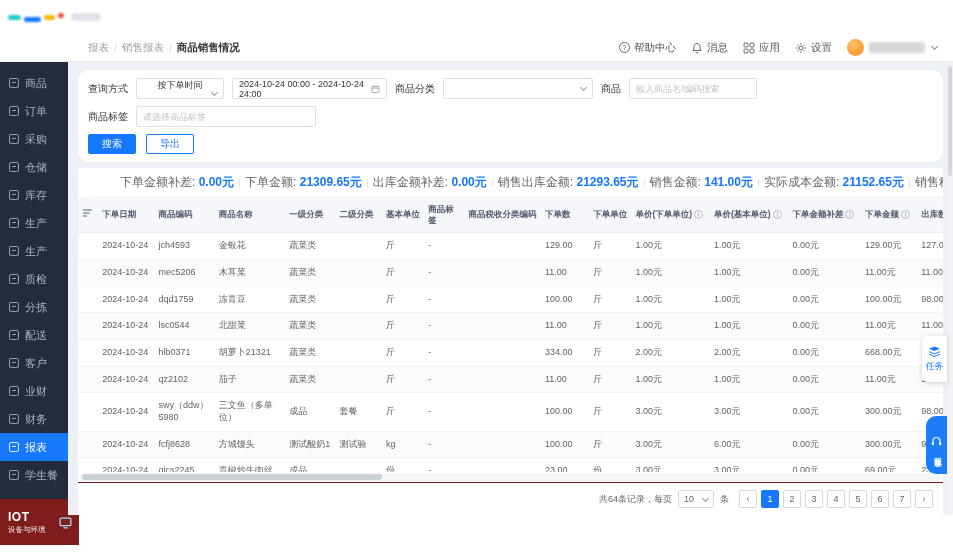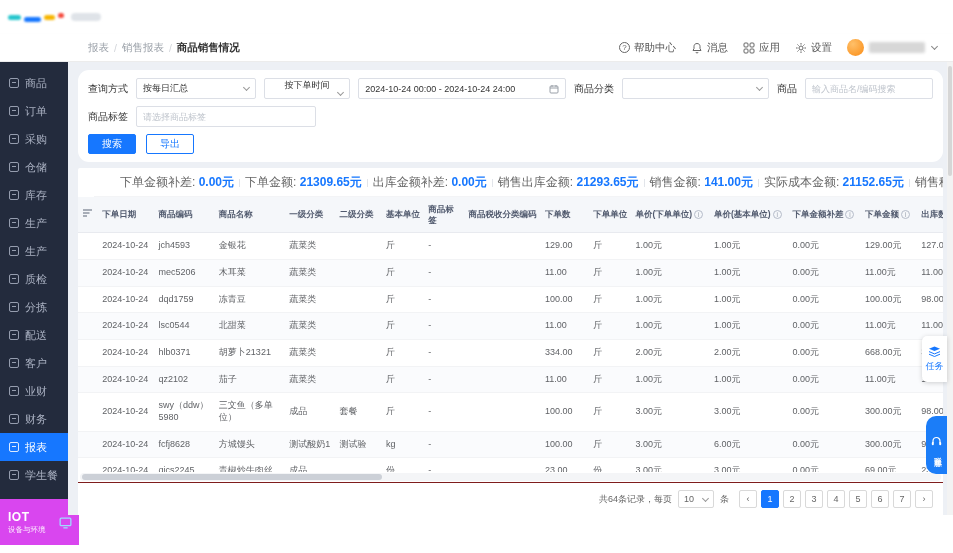--- a/index.html
+++ b/index.html
@@ -30,35 +30,35 @@
   .chev-dn { width: 5px; height: 5px; border-right: 1px solid #888; border-bottom: 1px solid #888; transform: rotate(45deg); display: inline-block; margin-left: 2px; margin-top: -3px; }
 
   
   .sidebar { position: absolute; top: 62px; left: 0; width: 68px; height: 453px; background: #232b3d; padding-top: 7px; }
   .side-item { height: 28px; display: flex; align-items: center; gap: 6px; padding: 0 9px; color: #aab1c2; font-size: 11px; cursor: pointer; white-space: nowrap; }
   .side-item.active { background: #1677ff; color: #fff; }
   .side-ico { width: 10px; height: 10px; border: 1px solid currentColor; border-radius: 2px; position: relative; flex: none; opacity: .85; }
   .side-ico::after { content: ""; position: absolute; left: 2px; right: 2px; top: 3px; border-top: 1px solid currentColor; }
 
   
-  .iot { position: absolute; left: 0; top: 499px; width: 79px; height: 46px; background: #d946ef; color: #fff; display: flex; align-items: center; justify-content: space-between; padding: 0 6px 0 8px; cursor: pointer; }
+  .iot { position: absolute; left: 0; top: 499px; width: 79px; height: 46px; background: #7f1d1d; color: #fff; display: flex; align-items: center; justify-content: space-between; padding: 0 6px 0 8px; cursor: pointer; }
   .iot-title { font-size: 12px; font-weight: bold; letter-spacing: .5px; }
   .iot-sub { font-size: 7.5px; opacity: .9; margin-top: 1px; }
 
   
   .main { position: absolute; left: 68px; top: 62px; width: 885px; height: 453px; background: #edf0f5; padding: 8px 10px 0 10px; display: flex; flex-direction: column; }
 
   .filter-panel { background: #fff; border-radius: 11px; padding: 8px 10px 8px 10px; flex: none; }
   .f-row { display: flex; align-items: center; gap: 8px; font-size: 10px; color: #333; margin-bottom: 7px; }
   .f-row:last-child { margin-bottom: 0; }
   .f-label { flex: none; }
   .select, .inputbox { height: 21px; border: 1px solid #dcdfe6; border-radius: 2px; background: #fff; display: inline-flex; align-items: center; padding: 0 6px; font-size: 9px; color: #333; cursor: pointer; }
   input.inputbox { cursor: text; font-family: "Liberation Sans", sans-serif; }
   input.inputbox::placeholder { color: #bfc4cc; }
-  .w120 { width: 122px; } .w90 { width: 88px; flex-direction: column; } .w175 { width: 212px; } .w150 { width: 150px; } .w125 { width: 128px; } .w180 { width: 180px; }
+  .w120 { width: 122px; } .w90 { width: 88px; flex-direction: column; } .w175 { width: 155px; } .w150 { width: 150px; } .w125 { width: 128px; } .w180 { width: 180px; }
   .chev { width: 5px; height: 5px; border-right: 1px solid #999; border-bottom: 1px solid #999; transform: rotate(45deg); margin-left: auto; flex: none; margin-top: -2px; }
   .btn { height: 20px; padding: 0 13px; font-size: 10px; border-radius: 2px; cursor: pointer; font-family: "Liberation Sans", sans-serif; }
   .btn-primary { background: #1677ff; border: 1px solid #1677ff; color: #fff; }
   .btn-outline { background: #fff; border: 1px solid #1677ff; color: #1677ff; margin-left: 2px; }
 
   
   .table-panel { background: #fff; border-radius: 2px; margin-top: 6px; flex: 1; min-height: 0; display: flex; flex-direction: column; }
   .summary { padding: 6px 26px 5px; font-size: 12px; color: #666; white-space: nowrap; overflow: hidden; border-bottom: 1px solid #f3f4f6; margin-left: 16px; }
   .sum-label { color: #666; }
   .sum-value { color: #1677ff; font-weight: bold; }
@@ -222,24 +222,20 @@
         <rect x="2" y="3" width="10" height="7" rx="1" fill="none" stroke="#9fdcff" stroke-width="1.2"></rect>
         <path d="M5 12h4" stroke="#9fdcff" stroke-width="1.2"></path>
       </svg>
   </div>
 
   <main class="main">
 
     <section class="filter-panel">
       <div class="f-row">
         <span class="f-label">查询方式</span>
-        <span class="select w120">
-          <span>按每日汇总</span>
-          <span class="chev"></span>
-        </span>
         <span class="select w90">
           <span>按下单时间</span>
           <span class="chev"></span>
         </span>
         <span class="inputbox w175">
           <span>2024-10-24 00:00 - 2024-10-24 24:00</span>
           <svg style="margin-left:auto" width="10" height="10" viewBox="0 0 10 10">
               <rect x="1" y="2" width="8" height="7" rx="1" fill="none" stroke="#9aa0a8" stroke-width="1"></rect>
               <path d="M1 4h8M3 1v2M7 1v2" stroke="#9aa0a8" stroke-width="1"></path>
             </svg>

